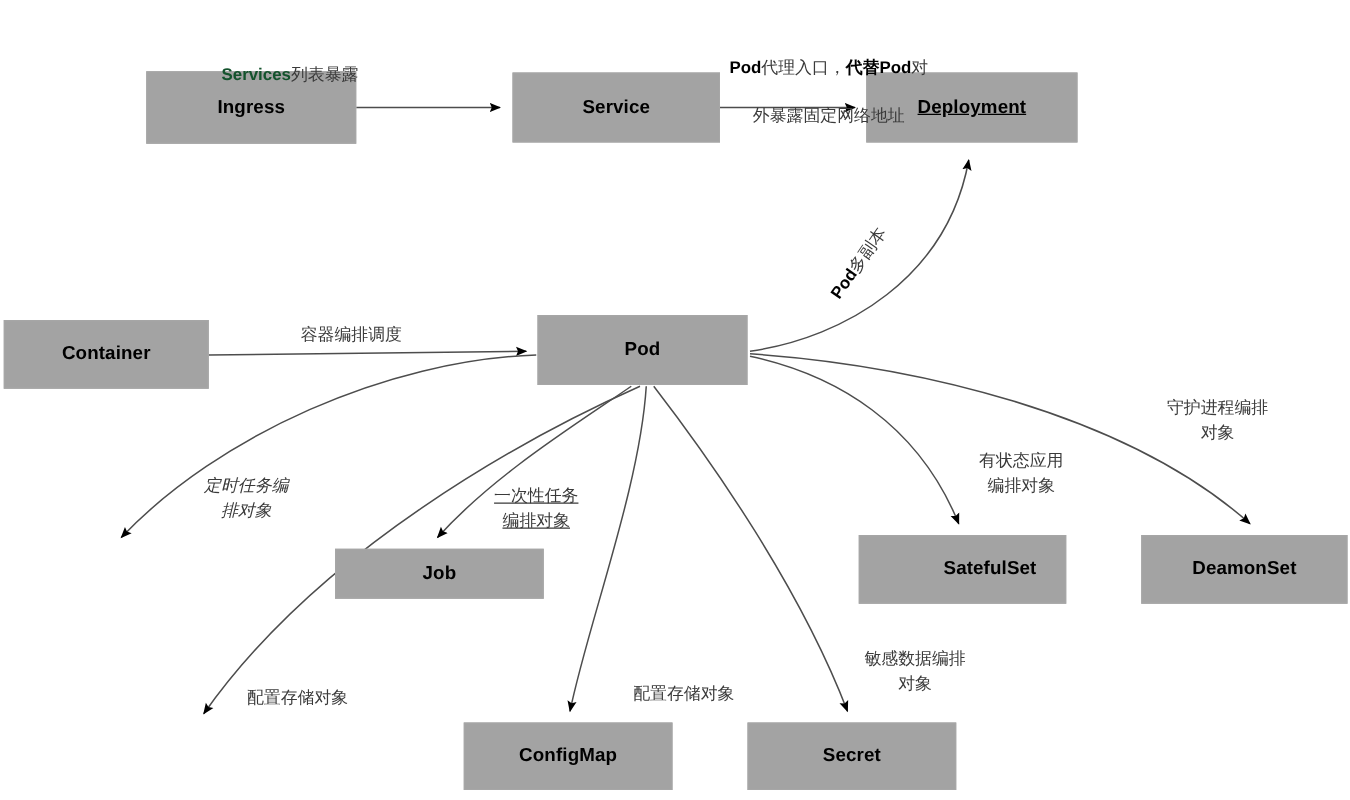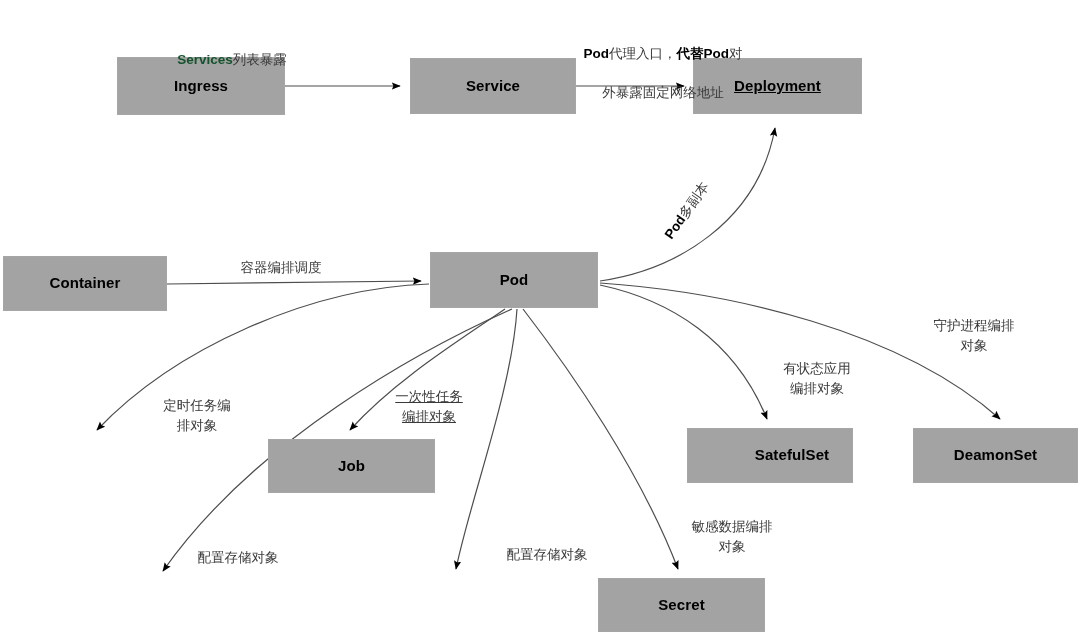--- a/index.html
+++ b/index.html
@@ -100,33 +100,36 @@
 
   <div class="node" style="left:3px; top:256px; width:164px; height:55px;">
     <span>Container</span>
   </div>
 
   <div class="node" style="left:430px; top:252px; width:168px; height:56px;">
     <span>Pod</span>
   </div>
 
 
-  <div class="node" style="left:268px; top:439px; width:167px; height:54px;">
+  <div class="node" style="left:268px; top:439px; width:167px; height:40px;">
     <span>Job</span>
   </div>
 
   <div class="node" style="left:687px; top:428px; width:166px; height:55px;padding-left:44px;">
     <span>SatefulSet</span>
   </div>
 
   <div class="node" style="left:913px; top:428px; width:165px; height:55px;">
     <span>DeamonSet</span>
   </div>
 
 
+  <div class="node" style="left:371px; top:578px; width:167px; height:54px;">
+    <span>ConfigMap</span>
+  </div>
 
   <div class="node" style="left:598px; top:578px; width:167px; height:54px;">
     <span>Secret</span>
   </div>
 
   <div class="edge-label" style="left:132px; top:30px; width:200px;">
     <b style="color:#14532d;">Services</b><span>列表暴露</span>
   </div>
 
   <div class="edge-label" style="left:518px; top:5px; width:290px;">
@@ -135,21 +138,21 @@
     </div>
     <div>外暴露固定网络地址</div>
   </div>
 
   <div class="edge-label rotated" style="left:660px; top:232px; transform: rotate(-55deg); white-space:nowrap;">
     <b style="color:#000;">Pod</b><span>多副本</span>
   </div>
 
   <div class="edge-label" style="left:219px; top:258px; width:124px;">容器编排调度</div>
 
-  <div class="edge-label" style="left:147px; top:396px; width:100px;">定时任务编
+  <div class="edge-label" style="left:147px; top:379px; width:100px;font-style:italic;">定时任务编
 排对象</div>
 
   <div class="edge-label" style="left:383px; top:387px; width:92px;text-decoration:underline;">一次性任务
 编排对象</div>
 
   <div class="edge-label" style="left:770px; top:359px; width:94px;">有状态应用
 编排对象</div>
 
   <div class="edge-label" style="left:918px; top:316px; width:112px;">守护进程编排
 对象</div>

